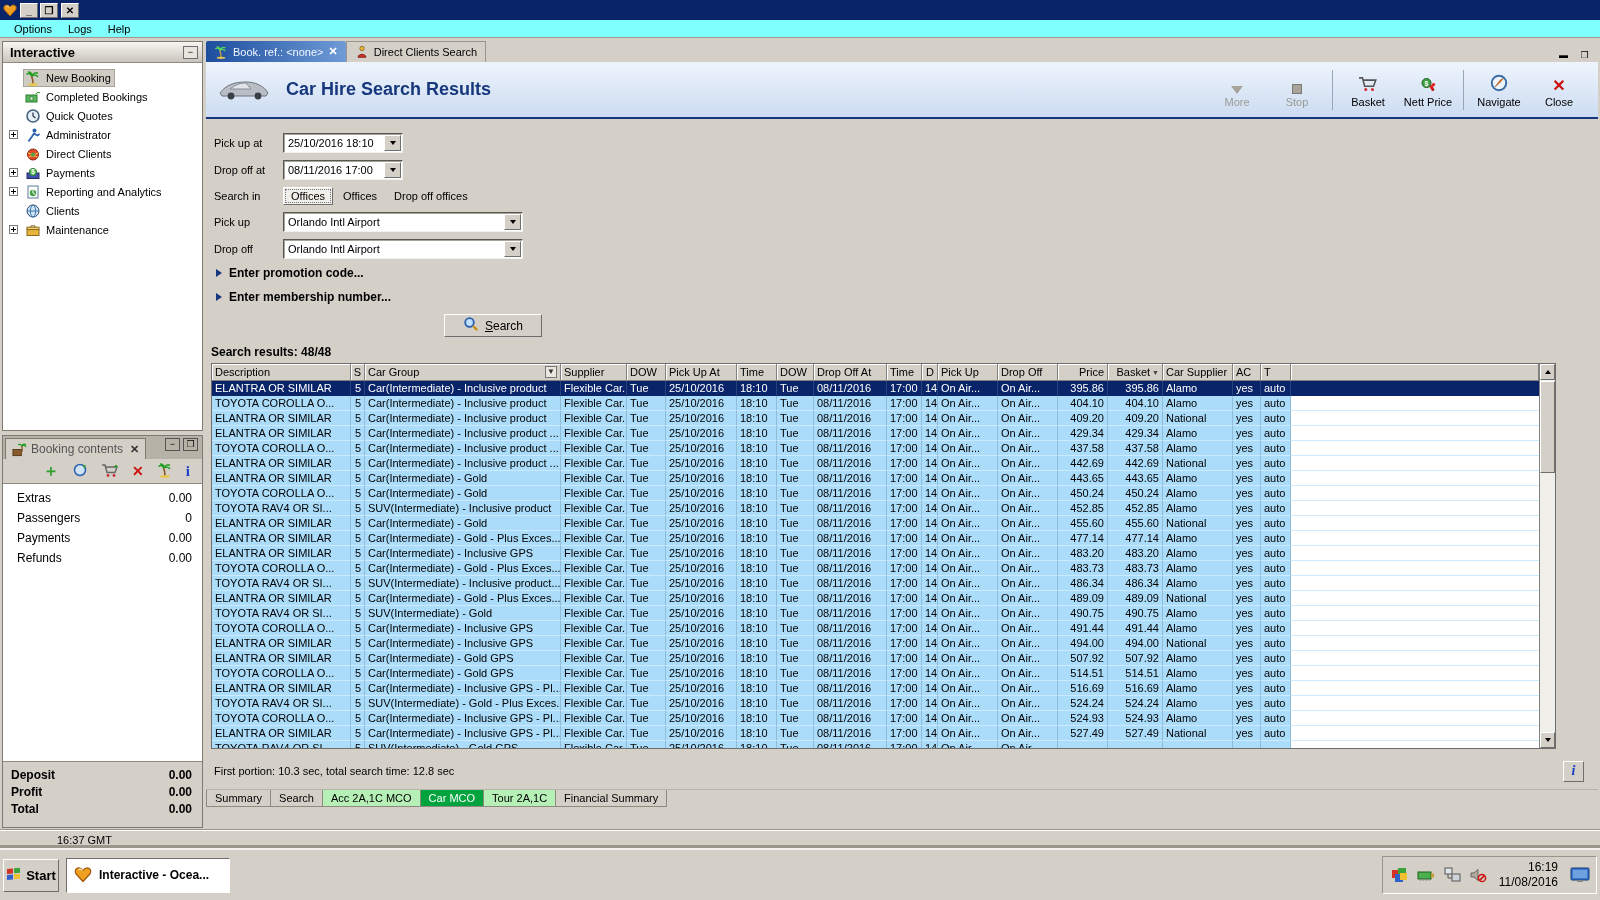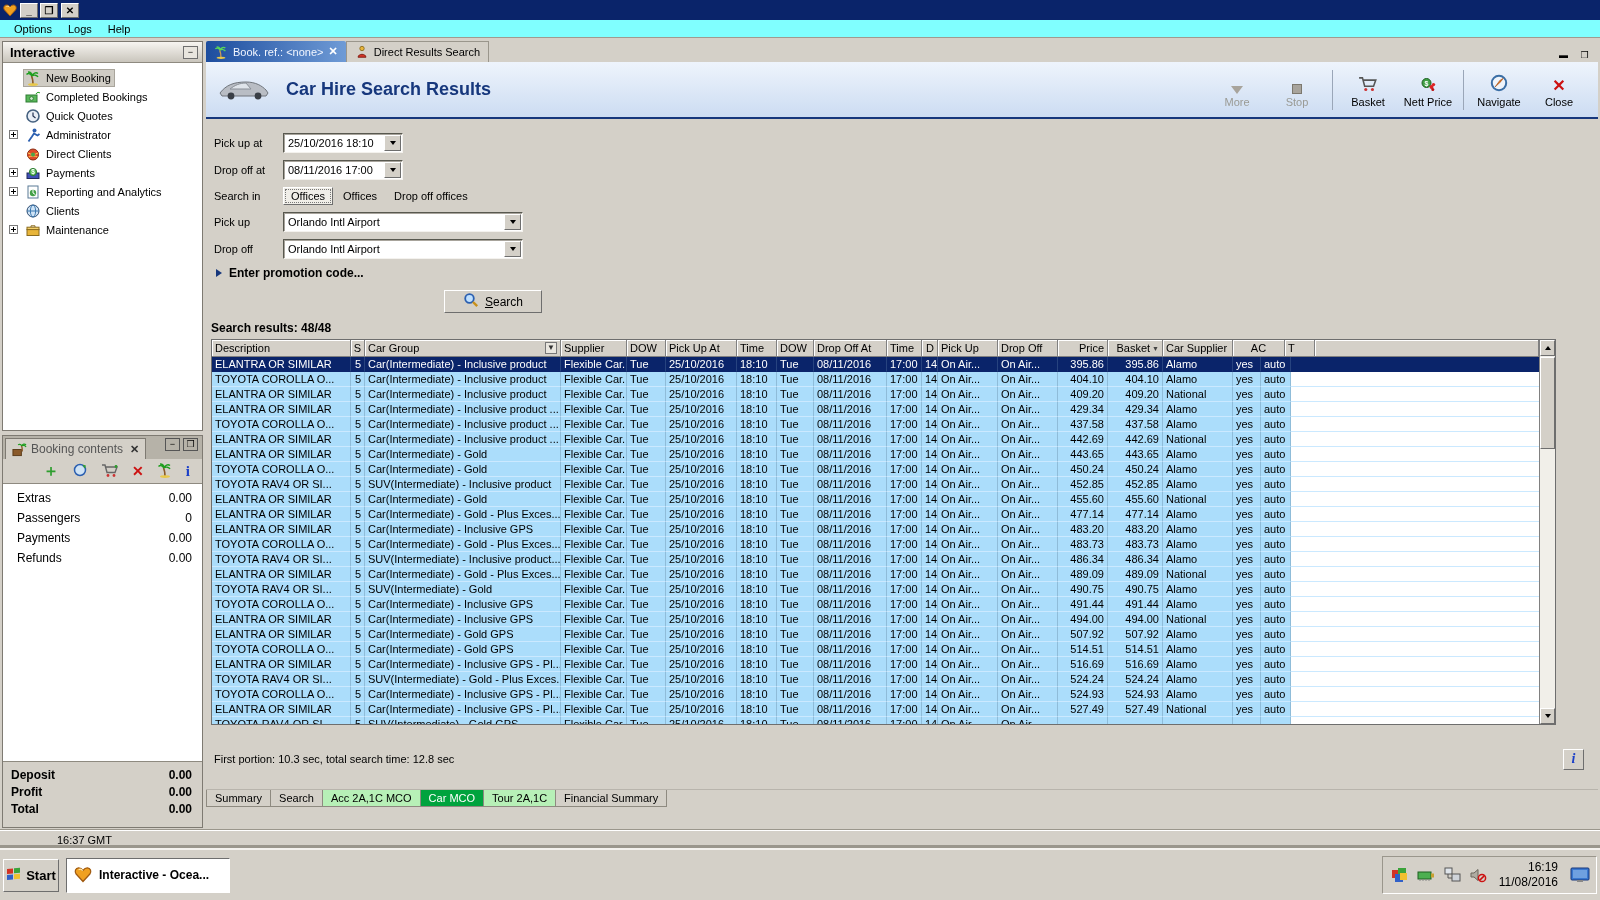--- a/index.html
+++ b/index.html
@@ -338,21 +338,21 @@
               <ellipse cx="8" cy="14.6" rx="5" ry="1.3" fill="#e8c84a"></ellipse>
             </svg></span>
         <span>Book. ref.: &lt;none&gt;</span>
         <span class="x">✕</span>
       </span>
       <span class="dtab inactive">
         <span class="ticon" style="width:14px;height:14px"><svg width="14" height="14" viewBox="0 0 16 16">
               <circle cx="8" cy="4" r="2.5" fill="#e8b43a" stroke="#8a6b1e"></circle>
               <path d="M3.5 14c0-4.5 9-4.5 9 0z" fill="#d23325" stroke="#7a1a10"></path>
             </svg></span>
-        <span>Direct Results Search</span>
+        <span>Direct Clients Search</span>
       </span>
       <span class="sp" style="flex:1"></span>
       <span class="flatbtn" style="background:none;border:none">▬</span>
       <span class="flatbtn" style="background:none">❒</span>
     </div>
 
     <div class="pagehead">
       <span><svg width="56" height="26" viewBox="0 0 56 24">
             <path d="M4 16c6-8 14-11 26-11 10 0 16 4 20 8l2 3-2 3H6z" fill="#b9bdc4" stroke="#70757c"></path>
             <path d="M14 12c5-4 10-6 16-6l5 6z" fill="#dfe4ea" stroke="#8a9098"></path>
@@ -445,20 +445,24 @@
             <span class="val">Orlando Intl Airport</span>
             <span class="dbtn raised">
               <span class="tri-d"></span>
             </span>
           </span>
       </div>
       <div class="expander">
         <span class="exparrow"></span>
         <span class="exptext">Enter promotion code...</span>
       </div>
+      <div class="expander">
+        <span class="exparrow"></span>
+        <span class="exptext">Enter membership number...</span>
+      </div>
       <div class="searchrow">
         <span class="searchbtn raised">
           <span><svg width="16" height="16" viewBox="0 0 16 16">
                 <circle cx="6.5" cy="6.5" r="4.3" fill="#bfe0ff" stroke="#2b5fb0" stroke-width="1.8"></circle>
                 <path d="M10 10l4.2 4.2" stroke="#c8901a" stroke-width="2.4"></path>
               </svg></span>
           <span><u>S</u><span>earch</span></span>
         </span>
       </div>
     </div>
@@ -511,21 +515,21 @@
             <div class="hcell ra" style="width: 50px;">
               <span>Price</span>
             </div>
             <div class="hcell ra" style="width: 55px;">
               <span>Basket</span>
               <span class="sortind">▼</span>
             </div>
             <div class="hcell" style="width: 70px;">
               <span>Car Supplier</span>
             </div>
-            <div class="hcell" style="width: 52px; justify-content: center;">
+            <div class="hcell" style="width: 28px;">
               <span>AC</span>
             </div>
             <div class="hcell" style="width: 30px;">
               <span>T</span>
             </div>
             <div class="hcell fill"></div>
           </div>
         <div class="gbody" id="gridBody">
             <div class="grow sel">
               <div class="gcell" style="width: 139px;">ELANTRA OR SIMILAR</div>

